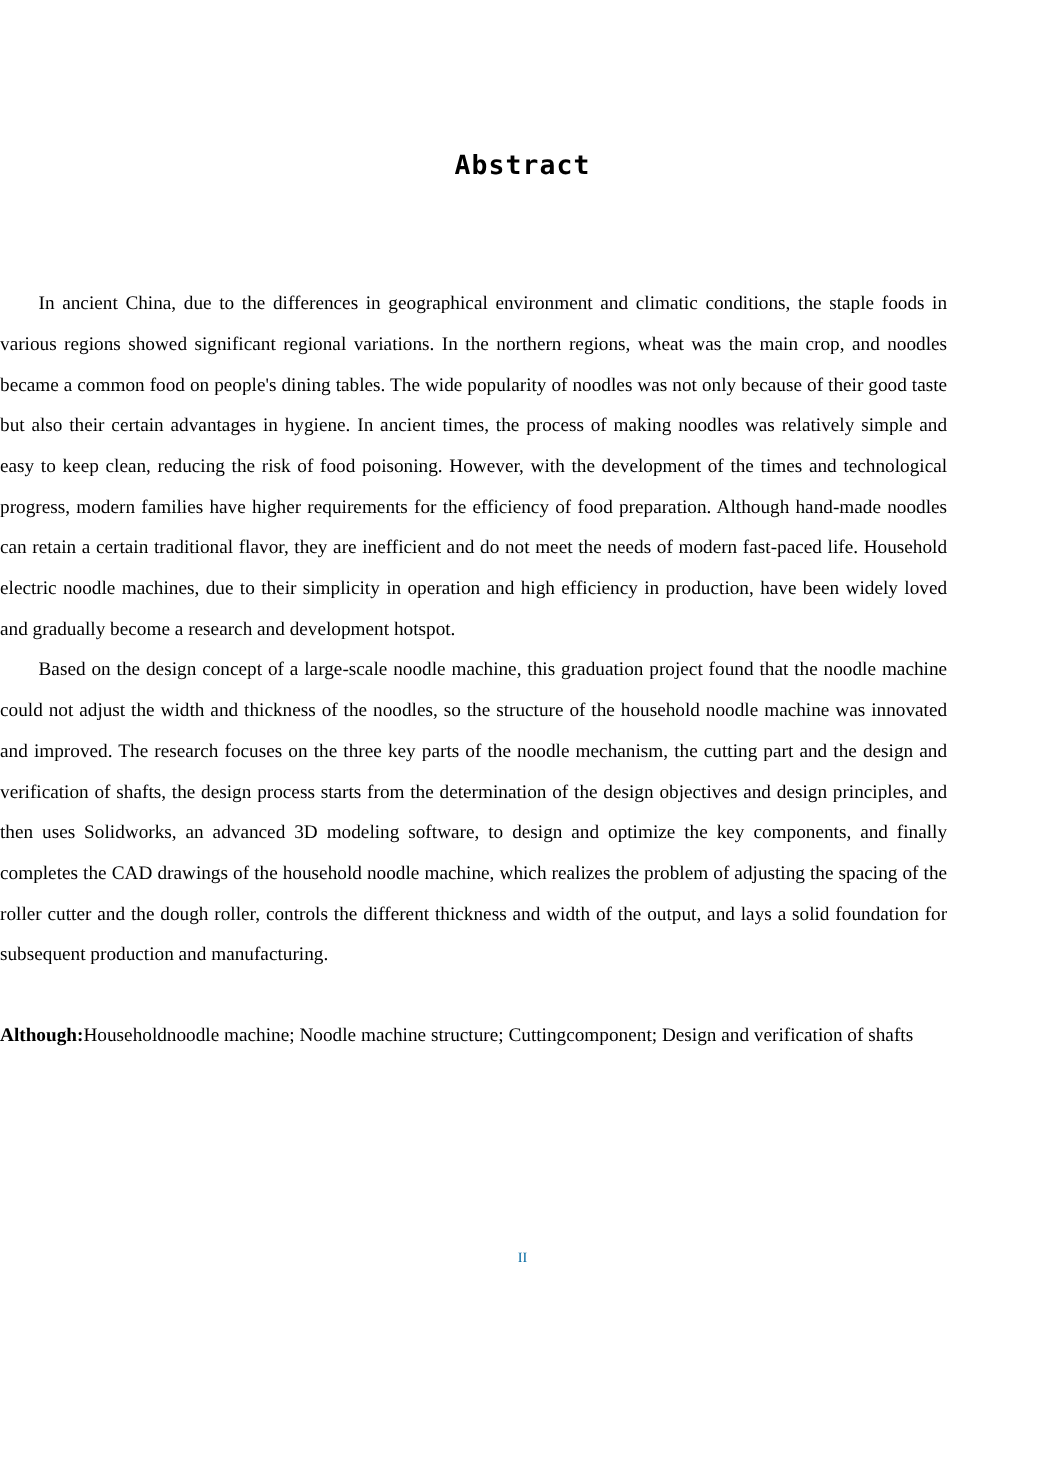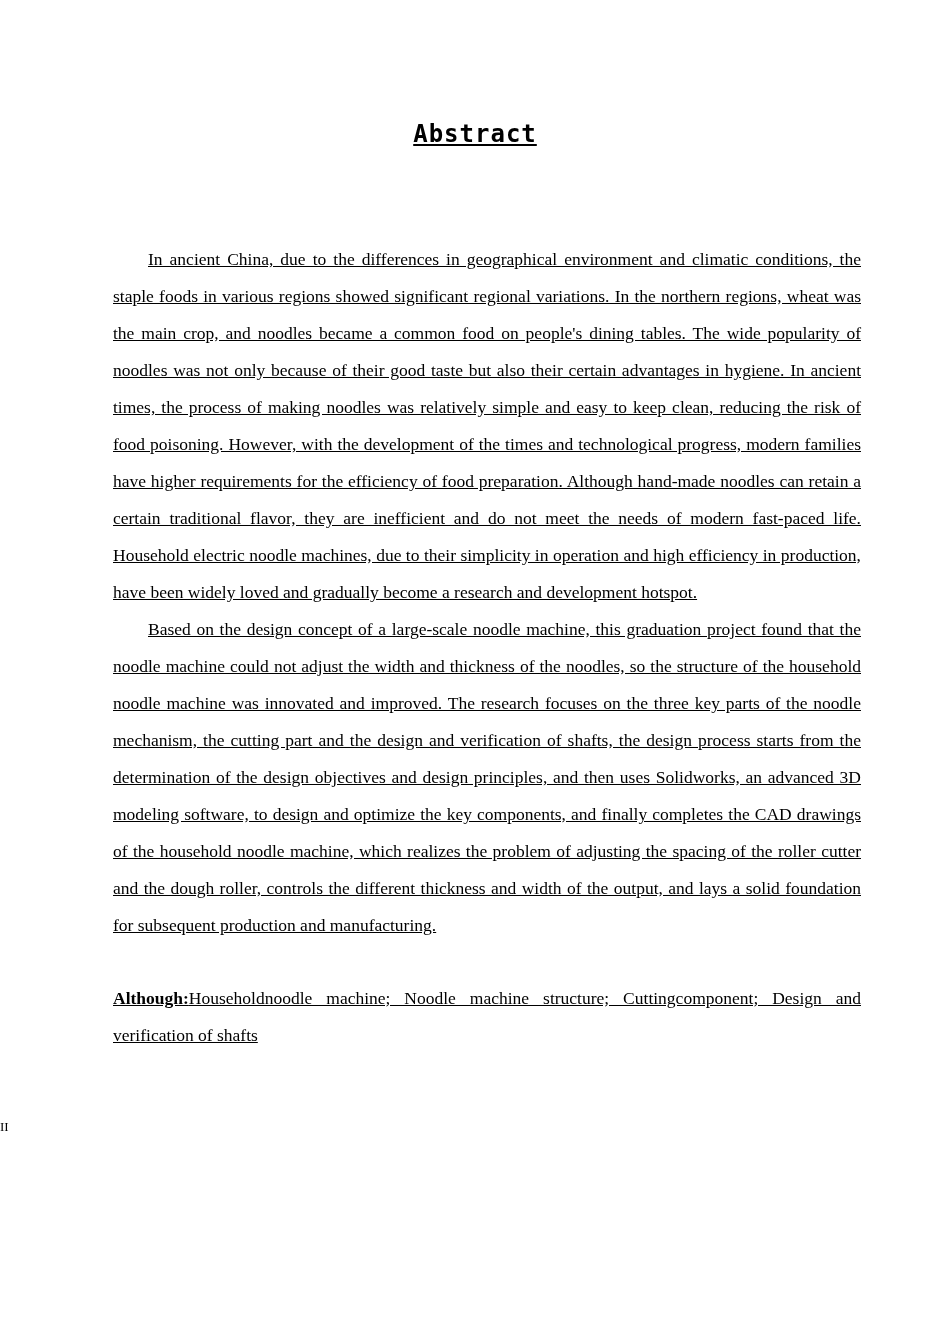--- a/index.html
+++ b/index.html
@@ -4,40 +4,38 @@
 <style>
   html, body {
     margin: 0;
     padding: 0;
     background: #ffffff;
   }
   .page {
     position: relative;
     width: 950px;
     height: 1211px;
-    margin: 0 auto;
+    margin: 16px auto;
     background: #ffffff;
     box-sizing: border-box;
     font-family: "Liberation Serif", serif;
     color: #000000;
     overflow: hidden;
-    text-decoration: underline;
   }
   .title {
     margin: 0;
     padding-top: 120px;
     text-align: center;
     font-family: "DejaVu Sans Mono", monospace;
     font-weight: bold;
     font-size: 24px;
     letter-spacing: 1px;
     color: #000000;
   }
   .content {
-    padding-left: 113px;
     padding-right: 89px;
     font-size: 17.5px;
     line-height: 37px;
   }
   .body-paragraph {
     margin: 0;
     text-indent: 35px;
     text-align: justify;
   }
   .first-paragraph {
@@ -49,24 +47,24 @@
     text-align: justify;
   }
   .keywords-label {
     font-weight: bold;
   }
   .page-number {
     position: absolute;
     bottom: 76px;
     left: 0;
     width: 100%;
-    text-align: left;
+    text-align: center;
     font-size: 13px;
     font-family: "Liberation Serif", serif;
-    color: #000000;
+    color: #0369a1;
   }
 </style>
 </head>
 <body>
 
 <div class="page">
   <h1 class="title">Abstract</h1>
 
   <div class="content">
     <p class="body-paragraph first-paragraph">In ancient China, due to the differences in geographical environment and climatic conditions, the staple foods in various regions showed significant regional variations. In the northern regions, wheat was the main crop, and noodles became a common food on people's dining tables. The wide popularity of noodles was not only because of their good taste but also their certain advantages in hygiene. In ancient times, the process of making noodles was relatively simple and easy to keep clean, reducing the risk of food poisoning. However, with the development of the times and technological progress, modern families have higher requirements for the efficiency of food preparation. Although hand-made noodles can retain a certain traditional flavor, they are inefficient and do not meet the needs of modern fast-paced life. Household electric noodle machines, due to their simplicity in operation and high efficiency in production, have been widely loved and gradually become a research and development hotspot.</p>

